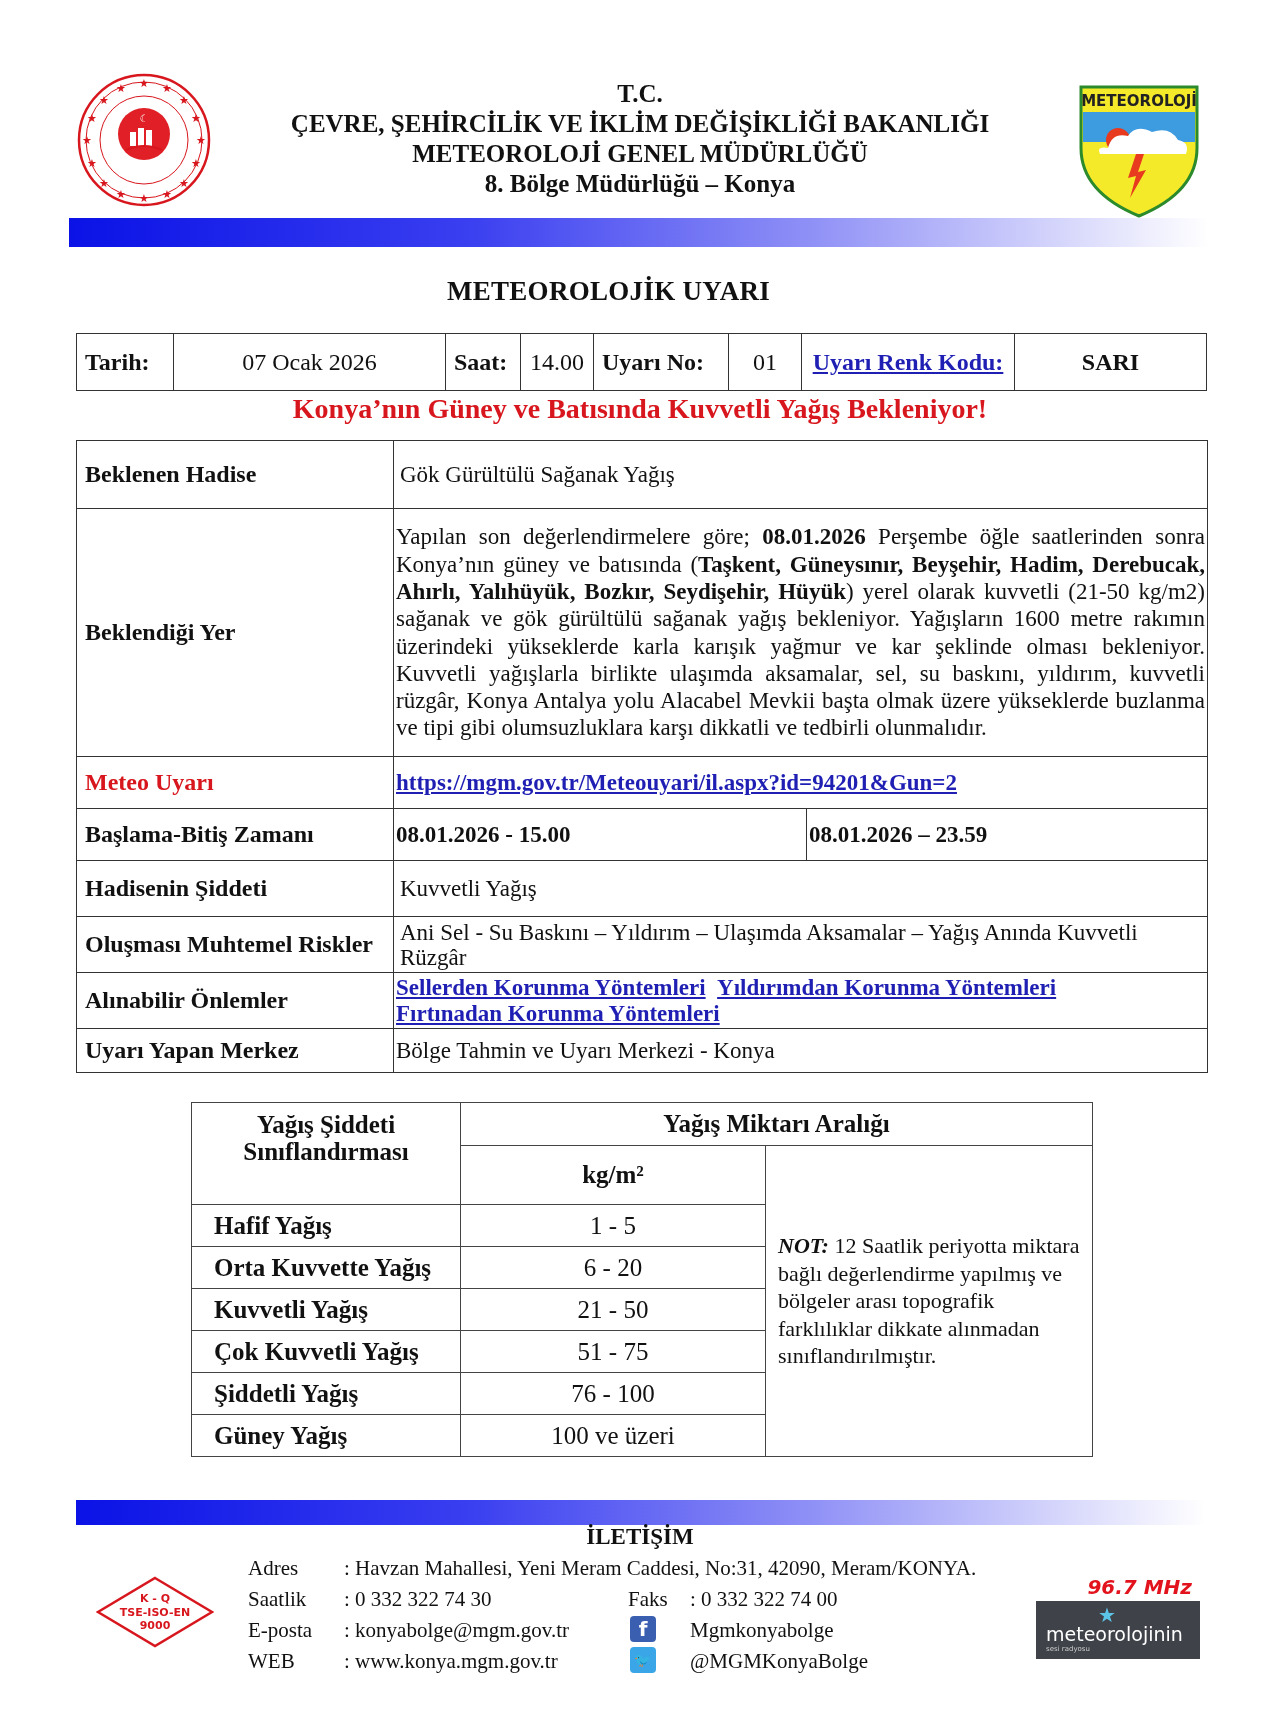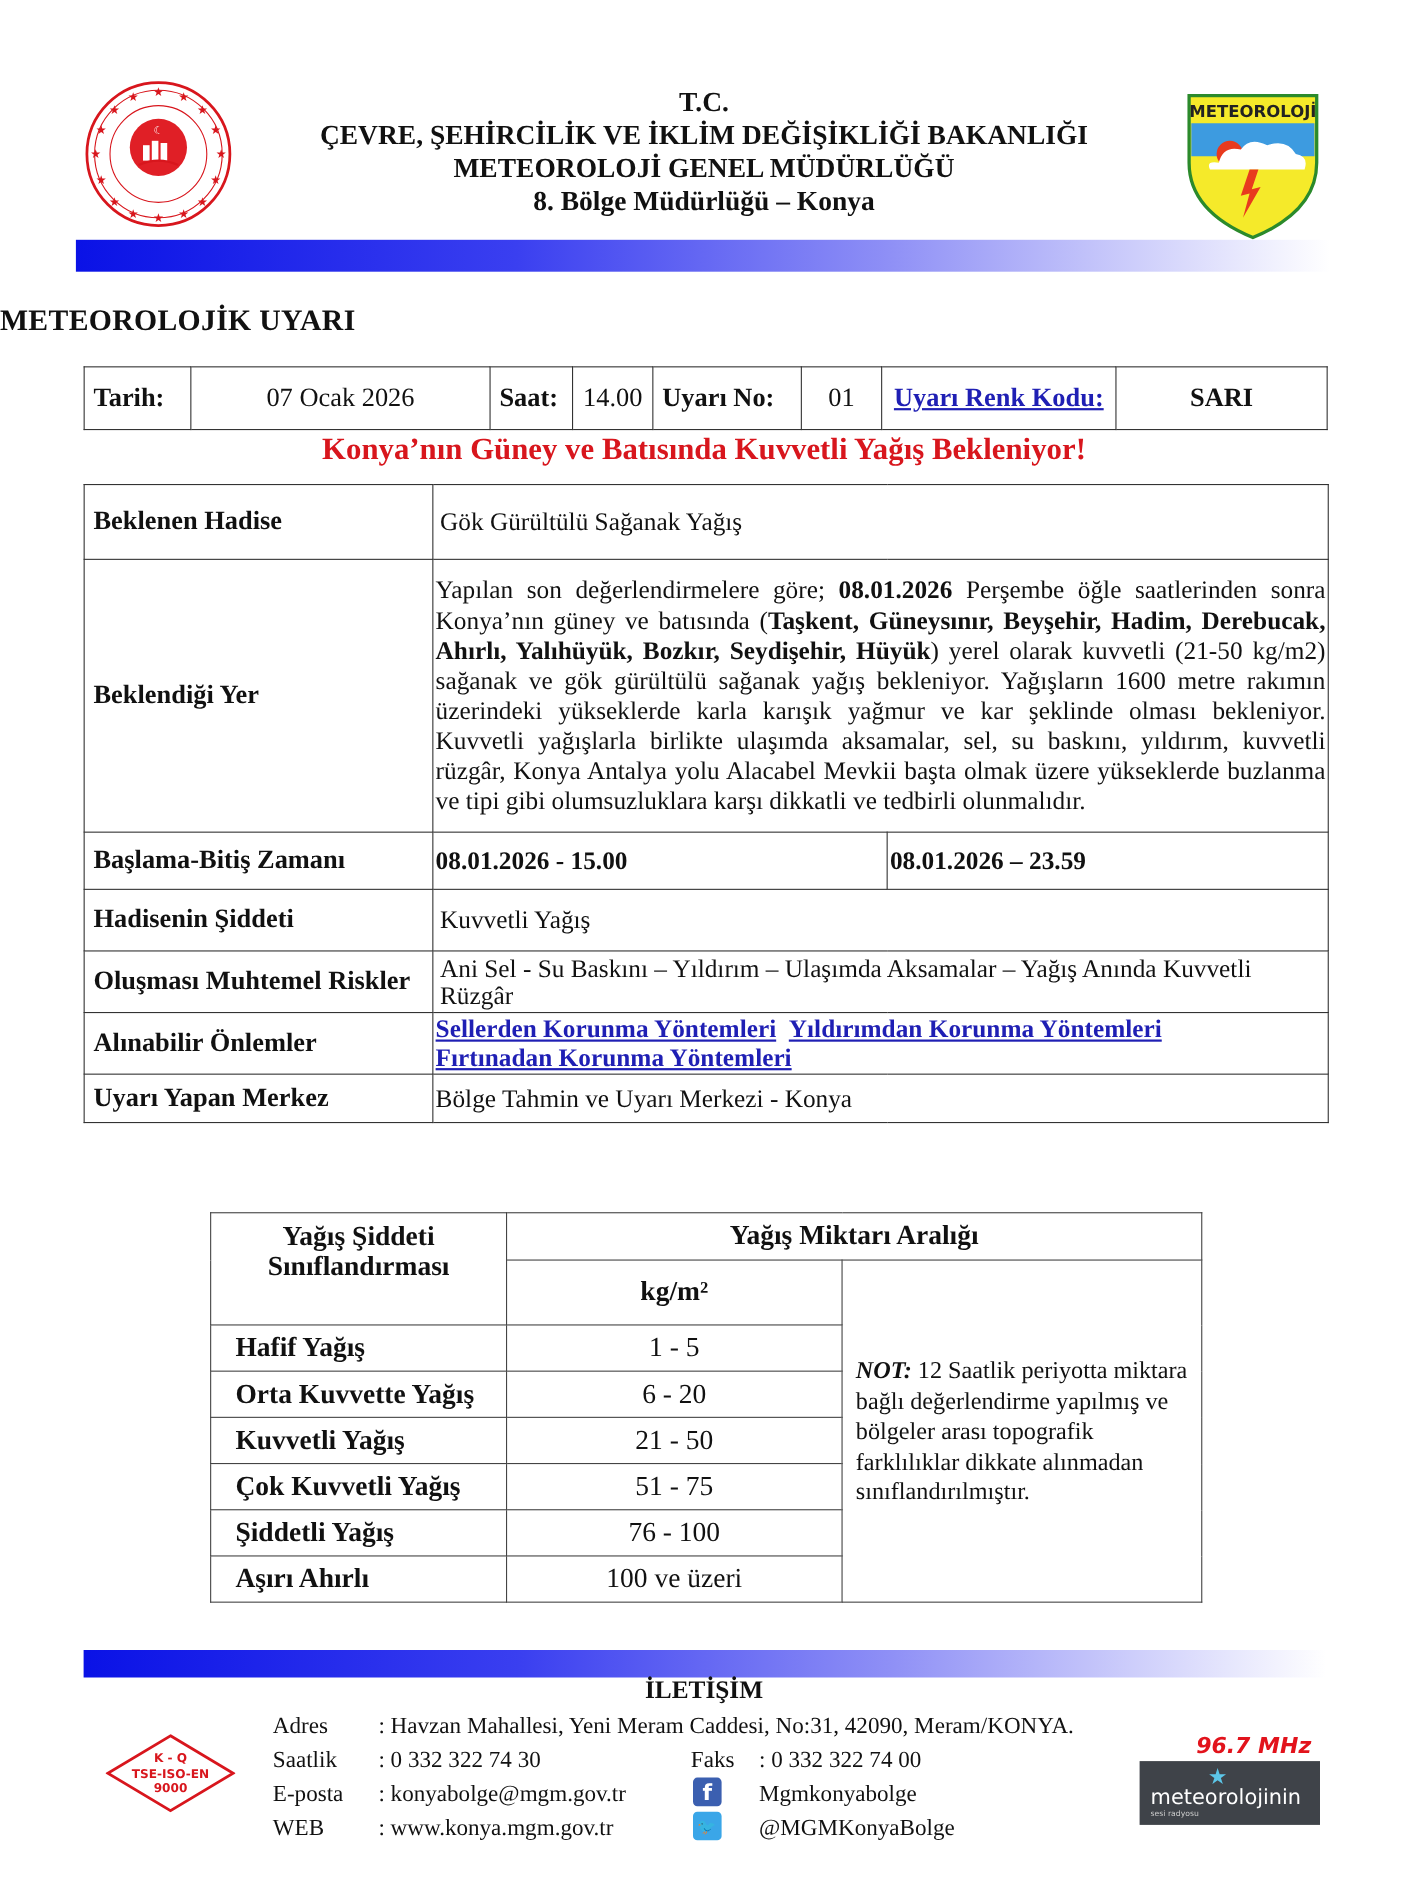--- a/index.html
+++ b/index.html
@@ -7,21 +7,21 @@
     .abs { position: absolute; }
 
     
     .seal { left: 76px; top: 72px; width: 136px; height: 136px; }
     .mgm-logo { left: 1078px; top: 84px; width: 122px; height: 134px; }
     .header-text { left: 240px; top: 79px; width: 800px; text-align: center; font-weight: bold; font-size: 25px; line-height: 30px; }
     .header-text div { white-space: nowrap; }
     .grad-bar { background: linear-gradient(to right, #0a12e6 0%, #3a3ff0 35%, #8f90f6 65%, #ffffff 100%); }
     .bar-top { left: 69px; top: 218px; width: 1140px; height: 29px; }
 
-    .doc-title { left: 0; width: 1217px; top: 276px; font-weight: bold; font-size: 27px; letter-spacing: 0.3px; }
+    .doc-title { left: 0; width: 1217px; top: 276px; text-align: center; font-weight: bold; font-size: 27px; letter-spacing: 0.3px; }
 
     
     table { border-collapse: collapse; padding-left: 12px; }
     .info-table { left: 76px; top: 333px; width: 1131px; height: 58px; }
     .info-table td { border: 1.6px solid #333; font-size: 24px; padding: 0 8px; height: 54px; white-space: nowrap; }
     .lbl { font-weight: bold; }
     .center { text-align: center; }
     a.link { color: #1f1fb4; text-decoration: underline; font-weight: bold; }
 
     .headline { left: 0; width: 1280px; top: 393px; text-align: center; color: #d8161d; font-weight: bold; font-size: 28px; }
@@ -130,20 +130,24 @@
   <tbody>
       <tr style="height:68px">
     <td class="key">Beklenen Hadise</td>
     <td class="val" colspan="2">Gök Gürültülü Sağanak Yağış</td>
   </tr>
   <tr style="height:248px">
     <td class="key">Beklendiği Yer</td>
     <td class="val justify" colspan="2"><span>Yapılan son değerlendirmelere göre; </span><span class="bold">08.01.2026</span><span> Perşembe öğle saatlerinden sonra Konya’nın güney ve batısında (</span><span class="bold">Taşkent, Güneysınır, Beyşehir, Hadim, Derebucak, Ahırlı, Yalıhüyük, Bozkır, Seydişehir, Hüyük</span><span>) yerel olarak kuvvetli (21-50 kg/m2) sağanak ve gök gürültülü sağanak yağış bekleniyor. Yağışların 1600 metre rakımın üzerindeki yükseklerde karla karışık yağmur ve kar şeklinde olması bekleniyor. Kuvvetli yağışlarla birlikte ulaşımda aksamalar, sel, su baskını, yıldırım, kuvvetli rüzgâr, Konya Antalya yolu Alacabel Mevkii başta olmak üzere yükseklerde buzlanma ve tipi gibi olumsuzluklara karşı dikkatli ve tedbirli olunmalıdır.</span></td>
   </tr>
   <tr style="height:52px">
+    <td class="key red">Meteo Uyarı</td>
+    <td class="val" colspan="2" style="padding-left:2px"><a class="link" href="#">https://mgm.gov.tr/Meteouyari/il.aspx?id=94201&amp;Gun=2</a></td>
+  </tr>
+  <tr style="height:52px">
     <td class="key">Başlama-Bitiş Zamanı</td>
     <td class="val bold" style="width:408px; padding-left:2px">08.01.2026 - 15.00</td>
     <td class="val bold" style="padding-left:2px">08.01.2026 – 23.59</td>
   </tr>
   <tr style="height:56px">
     <td class="key">Hadisenin Şiddeti</td>
     <td class="val" colspan="2">Kuvvetli Yağış</td>
   </tr>
   <tr style="height:56px">
     <td class="key">Oluşması Muhtemel Riskler</td>
@@ -188,21 +192,21 @@
       </tr>
   <tr>
         <td class="name">Çok Kuvvetli Yağış</td>
         <td class="range">51 - 75</td>
       </tr>
   <tr>
         <td class="name">Şiddetli Yağış</td>
         <td class="range">76 - 100</td>
       </tr>
   <tr>
-        <td class="name">Aşırı Ahırlı</td>
+        <td class="name">Güney Yağış</td>
         <td class="range">100 ve üzeri</td>
       </tr>
 </tbody>
   </table>
 
 <div class="abs grad-bar bar-bottom"></div>
 <div class="abs contact-title">İLETİŞİM</div>
 
 <div class="abs tse">
   <svg width="118" height="72" viewBox="0 0 118 72">

